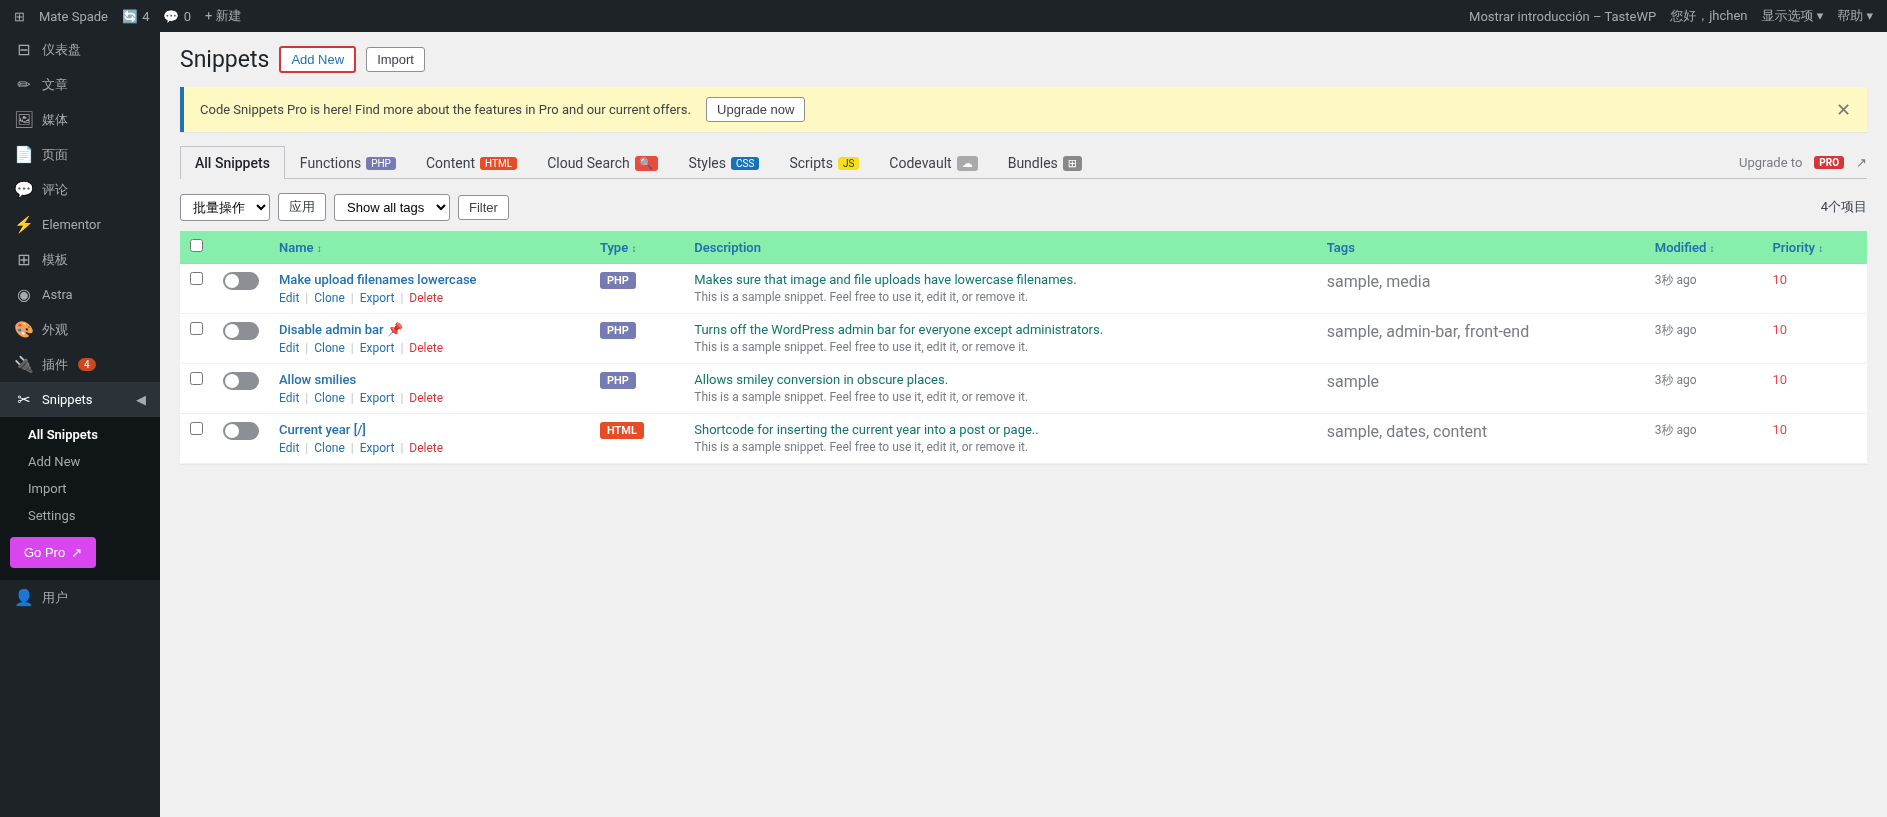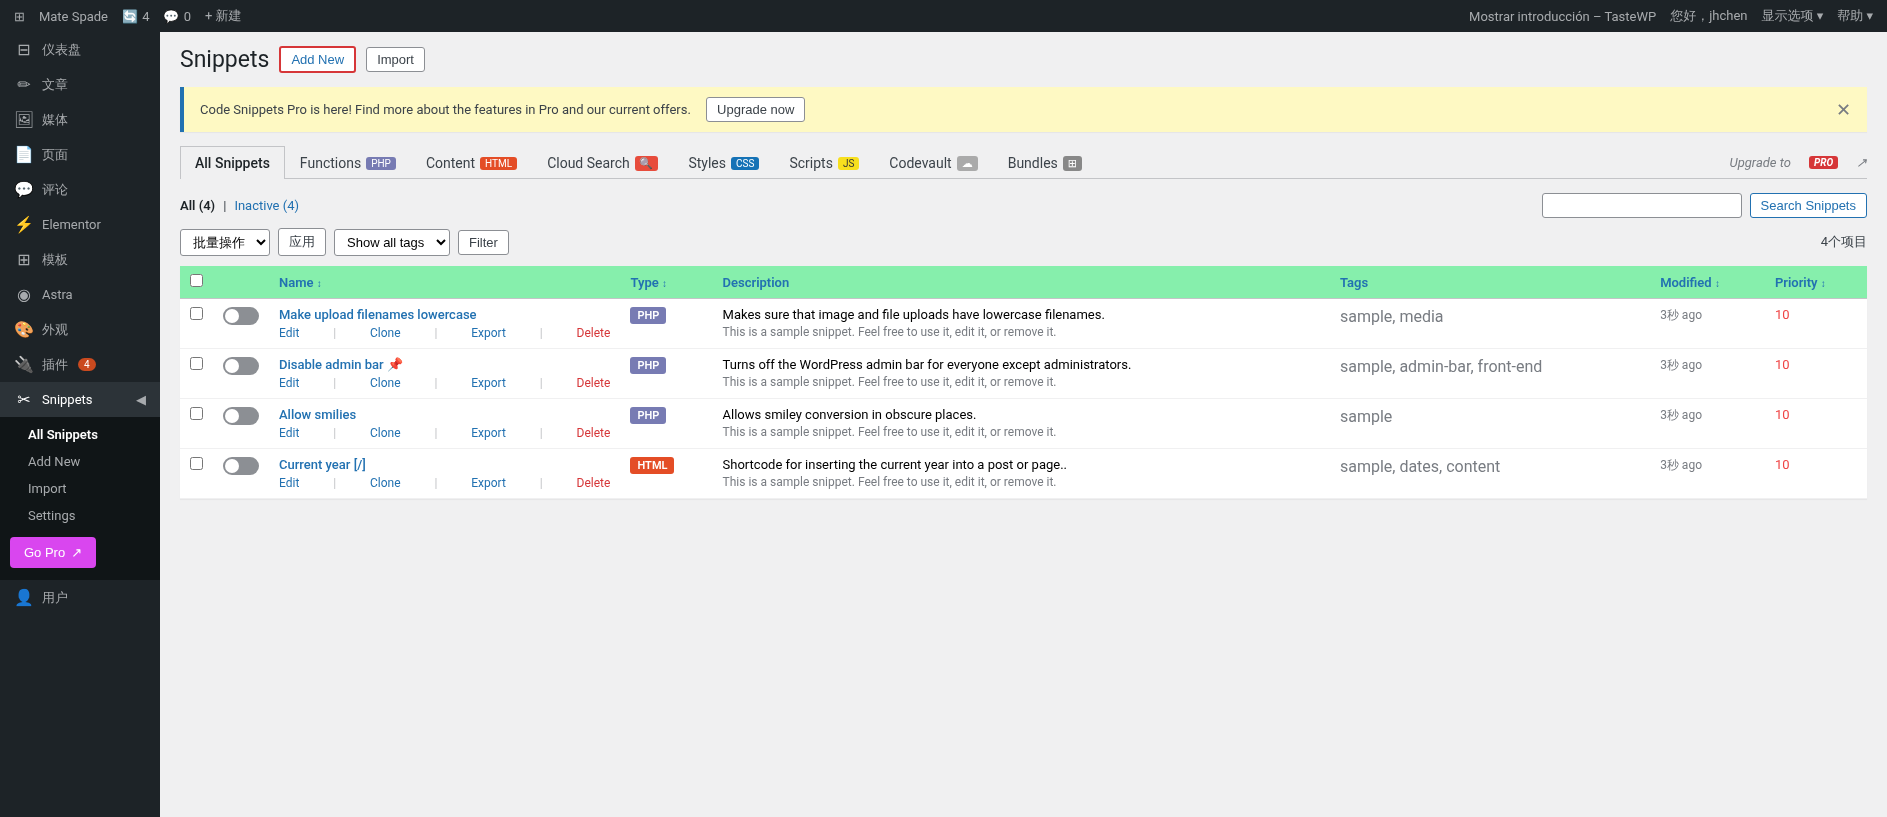--- a/index.html
+++ b/index.html
@@ -41,58 +41,58 @@
 
     
     .tabs { display: flex; align-items: center; gap: 0; margin-bottom: 14px; border-bottom: 1px solid #c3c4c7; }
     .tab { padding: 8px 14px; cursor: pointer; font-size: 14px; color: #3c434a; border: 1px solid transparent; border-bottom: none; margin-bottom: -1px; background: transparent; display: flex; align-items: center; gap: 5px; text-decoration: none; }
     .tab.active { background: #f0f0f1; border-color: #c3c4c7; color: #1d2327; font-weight: 500; }
     .tab-badge { font-size: 10px; padding: 1px 5px; border-radius: 3px; color: #fff; }
     .tab-badge-php { background: #777bb3; }
     .tab-badge-html { background: #e44d26; }
     .tab-badge-css { background: #1572b6; }
     .tab-badge-js { background: #f7df1e; color: #333; }
-    .tab-upgrade { margin-left: auto; color: #787c82; font-size: 13px; display: flex; align-items: center; gap: 18px; font-style: italic; }
+    .tab-upgrade { margin-left: auto; color: #787c82; font-size: 13px; display: flex; align-items: center; gap: 12px; }
     .pro-badge { background: #d63638; color: #fff; border-radius: 3px; padding: 1px 5px; font-size: 10px; font-weight: 700; }
 
     
     .filter-bar { display: flex; align-items: center; justify-content: space-between; margin-bottom: 10px; }
     .filter-bar-left { display: flex; align-items: center; gap: 8px; }
     .filter-links { display: flex; gap: 8px; align-items: center; font-size: 13px; }
     .filter-link { color: #2271b1; cursor: pointer; text-decoration: none; }
     .filter-link.active { color: #1d2327; font-weight: 600; }
     .search-box { border: 1px solid #8c8f94; border-radius: 3px; padding: 4px 8px; font-size: 13px; width: 200px; }
     .select-field { border: 1px solid #8c8f94; border-radius: 3px; padding: 4px 8px; font-size: 13px; background: #fff; cursor: pointer; }
 
     
     .snippets-table { width: 100%; border-collapse: collapse; background: #fff; box-shadow: 0 1px 1px rgba(0,0,0,.04); }
     .snippets-table th { padding: 8px 10px; text-align: left; border-bottom: 1px solid #c3c4c7; background: #86efac; font-weight: 600; color: #2271b1; cursor: pointer; white-space: nowrap; }
     .snippets-table th.checkbox-col { width: 30px; }
     .snippets-table th.toggle-col { width: 50px; }
     .snippets-table td { padding: 8px 10px; border-bottom: 1px solid #f0f0f1; vertical-align: top; }
     .snippet-name { color: #2271b1; font-weight: 500; cursor: pointer; }
-    .snippet-actions { display: flex; gap: 16px; margin-top: 4px; font-size: 12px; justify-content: space-between; }
+    .snippet-actions { display: flex; gap: 6px; margin-top: 4px; font-size: 12px; }
     .snippet-action { color: #2271b1; cursor: pointer; text-decoration: none; }
     .snippet-action-delete { color: #d63638; }
     .separator { color: #c3c4c7; }
     .toggle-switch { width: 36px; height: 18px; background: #8c8f94; border-radius: 9px; position: relative; cursor: pointer; display: inline-block; }
     .toggle-knob { width: 14px; height: 14px; background: #fff; border-radius: 50%; position: absolute; top: 2px; left: 2px; transition: left 0.2s; }
     .type-badge { display: inline-block; padding: 2px 7px; border-radius: 3px; font-size: 11px; color: #fff; font-weight: 600; }
     .type-php { background: #777bb3; }
     .type-html { background: #e44d26; }
     .tag-list { color: #787c82; font-size: 16px; }
     .time-ago { color: #787c82; font-size: 12px; white-space: nowrap; }
     .priority-num { color: #ef4444; text-align: right; }
     .sort-icon { font-size: 10px; color: #2271b1; }
 
     
     input[type="checkbox"] { cursor: pointer; }
 
     
-    .desc-main { color: #000000; }
+    .desc-main { color: #0f766e; }
     .desc-sub { color: #787c82; font-size: 12px; margin-top: 3px; }
 
     
     ::-webkit-scrollbar { width: 6px; }
     ::-webkit-scrollbar-thumb { background: #c3c4c7; border-radius: 3px; }
   </style>
 </head>
 <body>
 
 <div id="topbar">
@@ -199,37 +199,20 @@
     <a class="tab">Scripts <span class="tab-badge tab-badge-js">JS</span></a>
     <a class="tab">Codevault <span style="background:#aaa;color:#fff;border-radius:3px;padding:1px 5px;font-size:11px;">☁</span></a>
     <a class="tab">Bundles <span style="background:#888;color:#fff;border-radius:3px;padding:1px 5px;font-size:11px;">⊞</span></a>
     <div class="tab-upgrade">
       <span>Upgrade to</span>
       <span class="pro-badge">PRO</span>
       <span>↗</span>
     </div>
   </div>
 
-  <div class="filter-bar">
-    <div class="filter-bar-left">
-      <div class="filter-links">
-        <a class="filter-link active">
-          <span>All</span> <span>(4)</span>
-        </a>
-        <span>|</span>
-        <a class="filter-link">
-          <span>Inactive</span> <span>(4)</span>
-        </a>
-      </div>
-    </div>
-    <div style="display:flex;align-items:center;gap:8px;">
-      <input type="text" class="search-box" placeholder="" style="">
-      <button class="btn btn-secondary">Search Snippets</button>
-    </div>
-  </div>
 
   <div style="display:flex;align-items:center;justify-content:space-between;margin-bottom:10px;">
     <div style="display:flex;align-items:center;gap:8px;">
       <select class="select-field">
         <option>批量操作</option>
       </select>
       <button class="btn btn-outline">应用</button>
       <select class="select-field">
         <option>Show all tags</option>
       </select>

